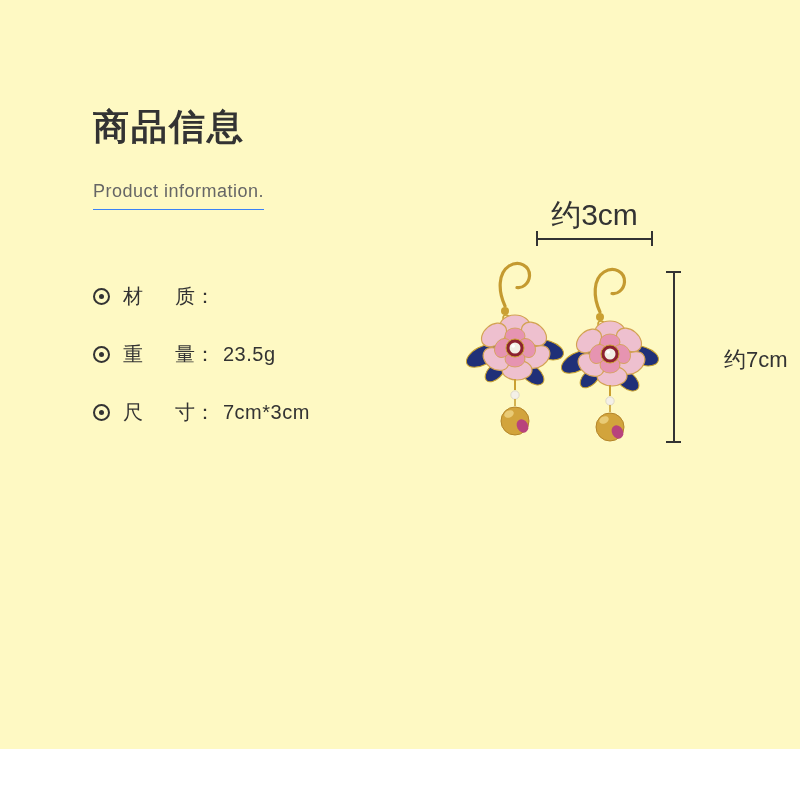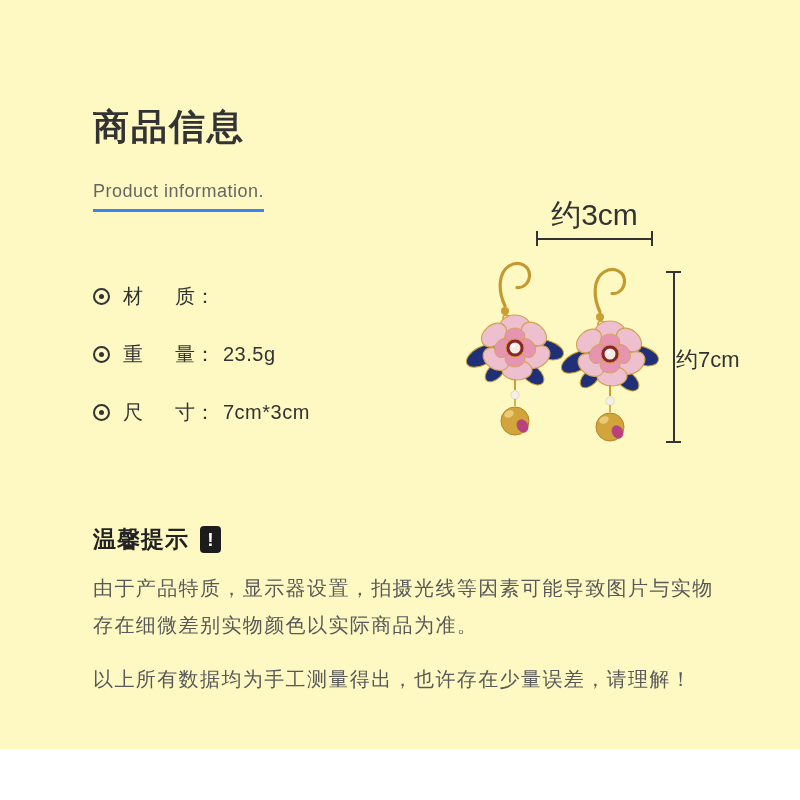--- a/index.html
+++ b/index.html
@@ -21,21 +21,21 @@
     letter-spacing:2px;
     color:#333333;
   }
   .page-subtitle{
     display:inline-block;
     margin-top:11px;
     padding-bottom:7px;
     font-size:18px;
     letter-spacing:0.5px;
     color:#666666;
-    border-bottom:3px solid #3b82f6;
+    border-bottom:1px solid #3b82f6;
   }
 
   
   .spec-list{position:absolute;left:93px;top:284px;}
   .spec-row{
     display:flex;
     align-items:center;
     height:25px;
     margin-bottom:33px;
     font-size:20px;
@@ -84,21 +84,21 @@
 
   .v-measure{position:absolute;left:666px;top:271px;width:15px;height:172px;}
   .v-measure .cap-t,.v-measure .cap-b{
     position:absolute;left:0;width:100%;height:2px;background:#333;
   }
   .v-measure .cap-t{top:0;} .v-measure .cap-b{bottom:0;}
   .v-measure .bar{
     position:absolute;top:0;bottom:0;left:50%;width:2px;margin-left:-1px;background:#333;
   }
   .height-label{
-    position:absolute;left:676px;top:345px;
+    position:absolute;left:724px;top:345px;
     font-size:22px;color:#333;
   }
 
   
   .notice-header{position:absolute;left:93px;top:524px;display:flex;align-items:center;}
   .notice-title{
     margin:0;
     font-size:23px;
     font-weight:700;
     letter-spacing:1px;
@@ -221,22 +221,14 @@
     <span class="cap-r"></span>
   </div>
 
   <div class="v-measure">
     <span class="cap-t"></span>
     <span class="bar"></span>
     <span class="cap-b"></span>
   </div>
   <div class="height-label">约7cm</div>
 
-  <div class="notice-header">
-    <h2 class="notice-title">温馨提示</h2>
-    <span class="exclamation-badge">!</span>
-  </div>
-  <div class="notice-body">
-      <p class="notice-text">由于产品特质，显示器设置，拍摄光线等因素可能导致图片与实物存在细微差别实物颜色以实际商品为准。</p>
-      <p class="notice-text">以上所有数据均为手工测量得出，也许存在少量误差，请理解！</p>
-    </div>
 
 </div>
 
 </body></html>

